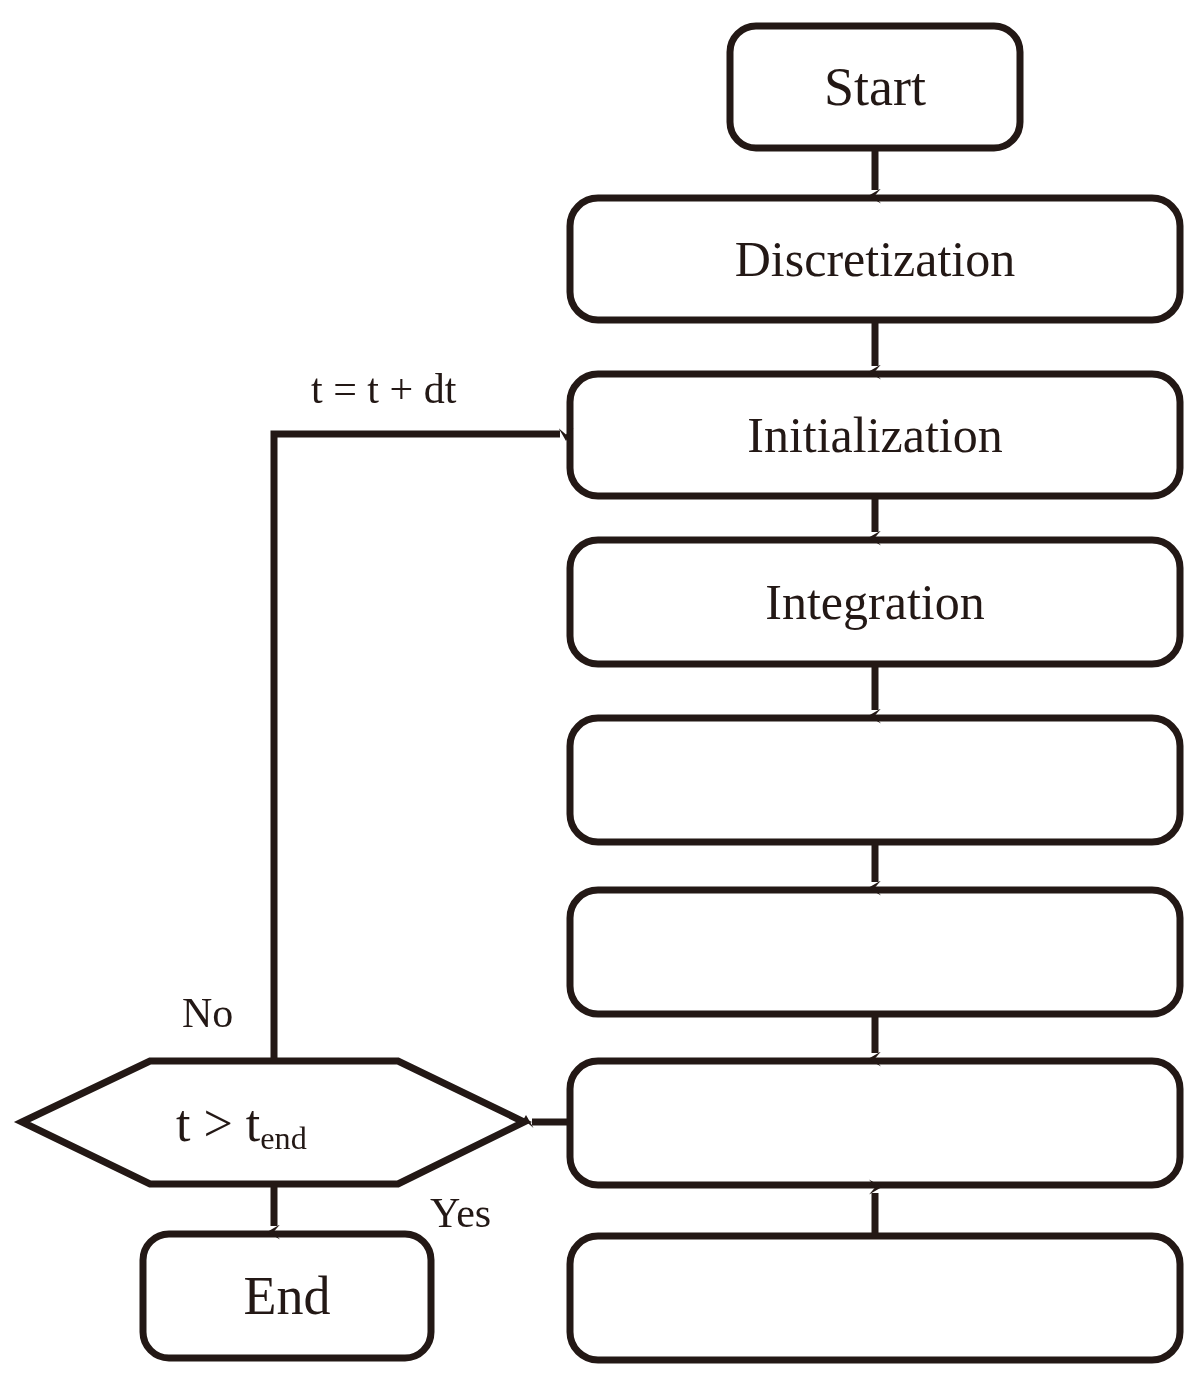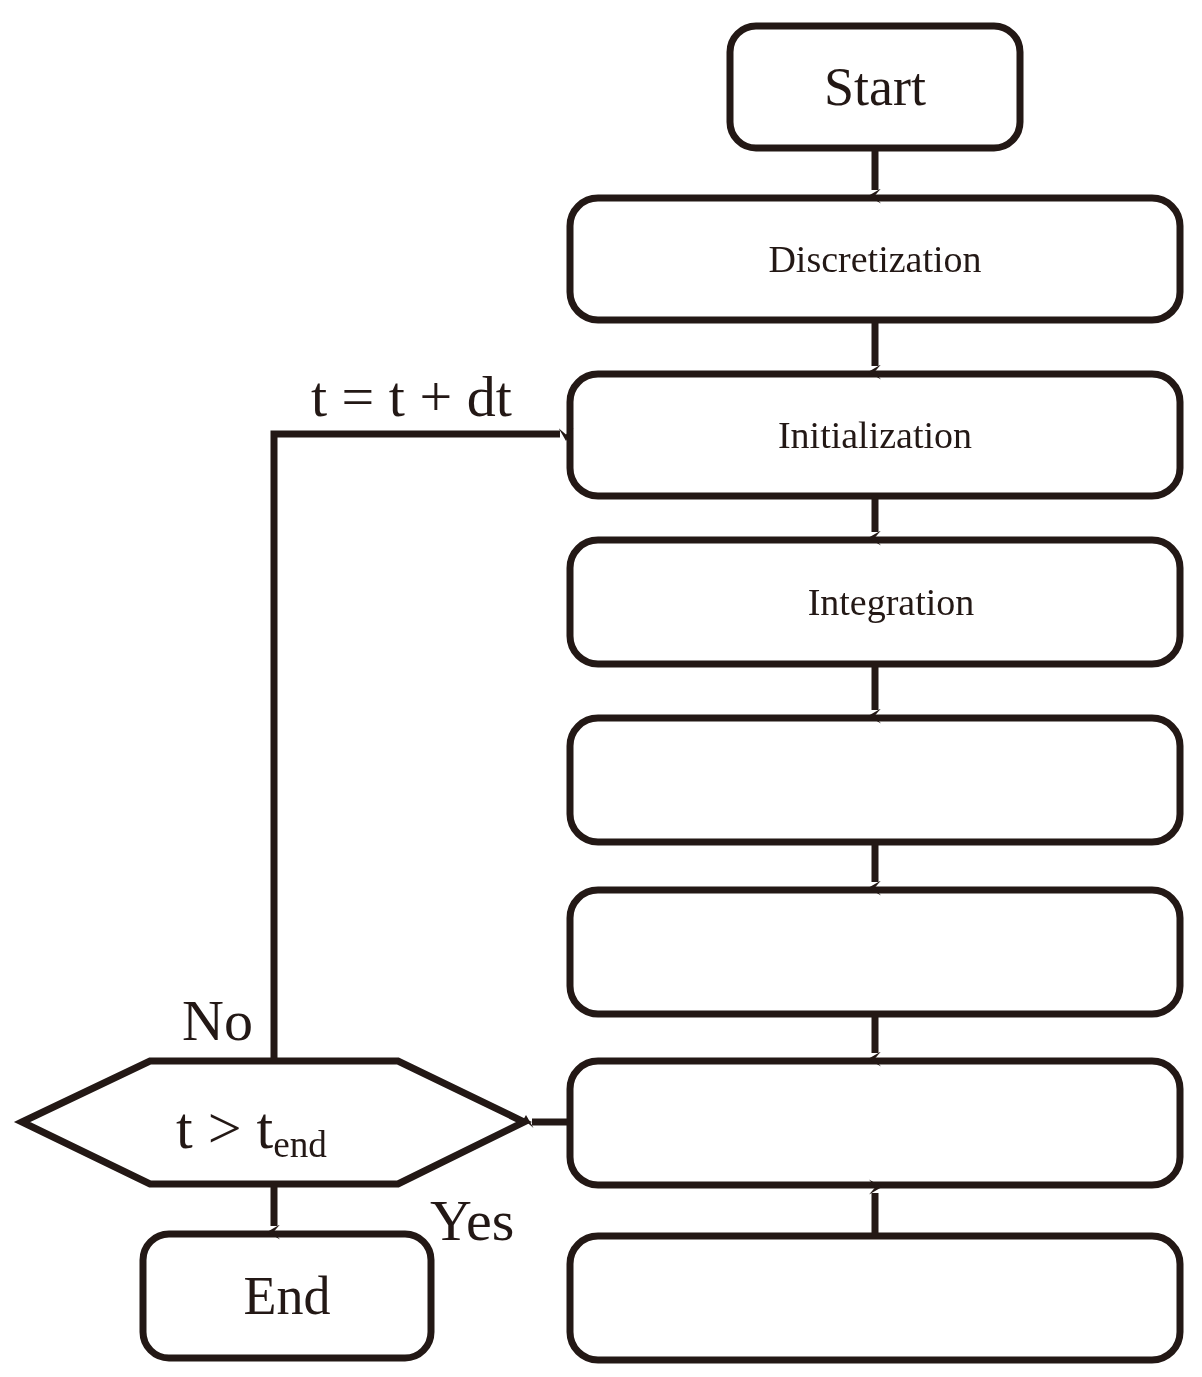--- a/index.html
+++ b/index.html
@@ -27,35 +27,35 @@
     display: flex;
     align-items: center;
     justify-content: center;
     color: #231815;
     font-family: "Liberation Serif", "DejaVu Serif", serif;
     font-weight: 400;
     line-height: 1;
     white-space: nowrap;
     pointer-events: none;
   }
-  .proc-label { font-size: 38px; }
+  .proc-label { font-size: 50px; }
   .term-label { font-size: 54px; }
   .edge-label {
     position: absolute;
     color: #231815;
     font-family: "Liberation Serif", "DejaVu Serif", serif;
-    font-size: 58px;
+    font-size: 42px;
     line-height: 1;
     white-space: nowrap;
   }
   .decision-label {
     position: absolute;
     color: #231815;
     font-family: "Liberation Serif", "DejaVu Serif", serif;
-    font-size: 60px;
+    font-size: 52px;
     line-height: 1;
     white-space: nowrap;
   }
   .decision-label sub {
     font-size: 0.62em;
     vertical-align: baseline;
     position: relative;
     top: 0.25em;
   }
 </style>
@@ -97,21 +97,21 @@
       <path d="M 274 1062 L 274 434 L 560 434" marker-end="url(#arrow-down)"></path>
     </g>
   </svg>
 
   <div class="node-label term-label" style="left:730px; top:26px; width:290px; height:122px;">Start</div>
 
   <div class="node-label proc-label" style="left:570px; top:198px; width:610px; height:122px;">Discretization</div>
 
   <div class="node-label proc-label" style="left:570px; top:374px; width:610px; height:122px;">Initialization</div>
 
-  <div class="node-label proc-label" style="left:586px; top:540px; width:610px; height:124px;">Integration</div>
+  <div class="node-label proc-label" style="left:570px; top:540px; width:610px; height:124px;">Integration</div>
 
 
 
 
 
   <div class="node-label term-label" style="left:143px; top:1234px; width:288px; height:124px;">End</div>
 
   <div class="decision-label" style="left:176px; top:1098px;"><span>t &gt; t</span><sub>end</sub></div>
 
   <div class="edge-label" style="left:311px; top:368px;">t = t + dt</div>

